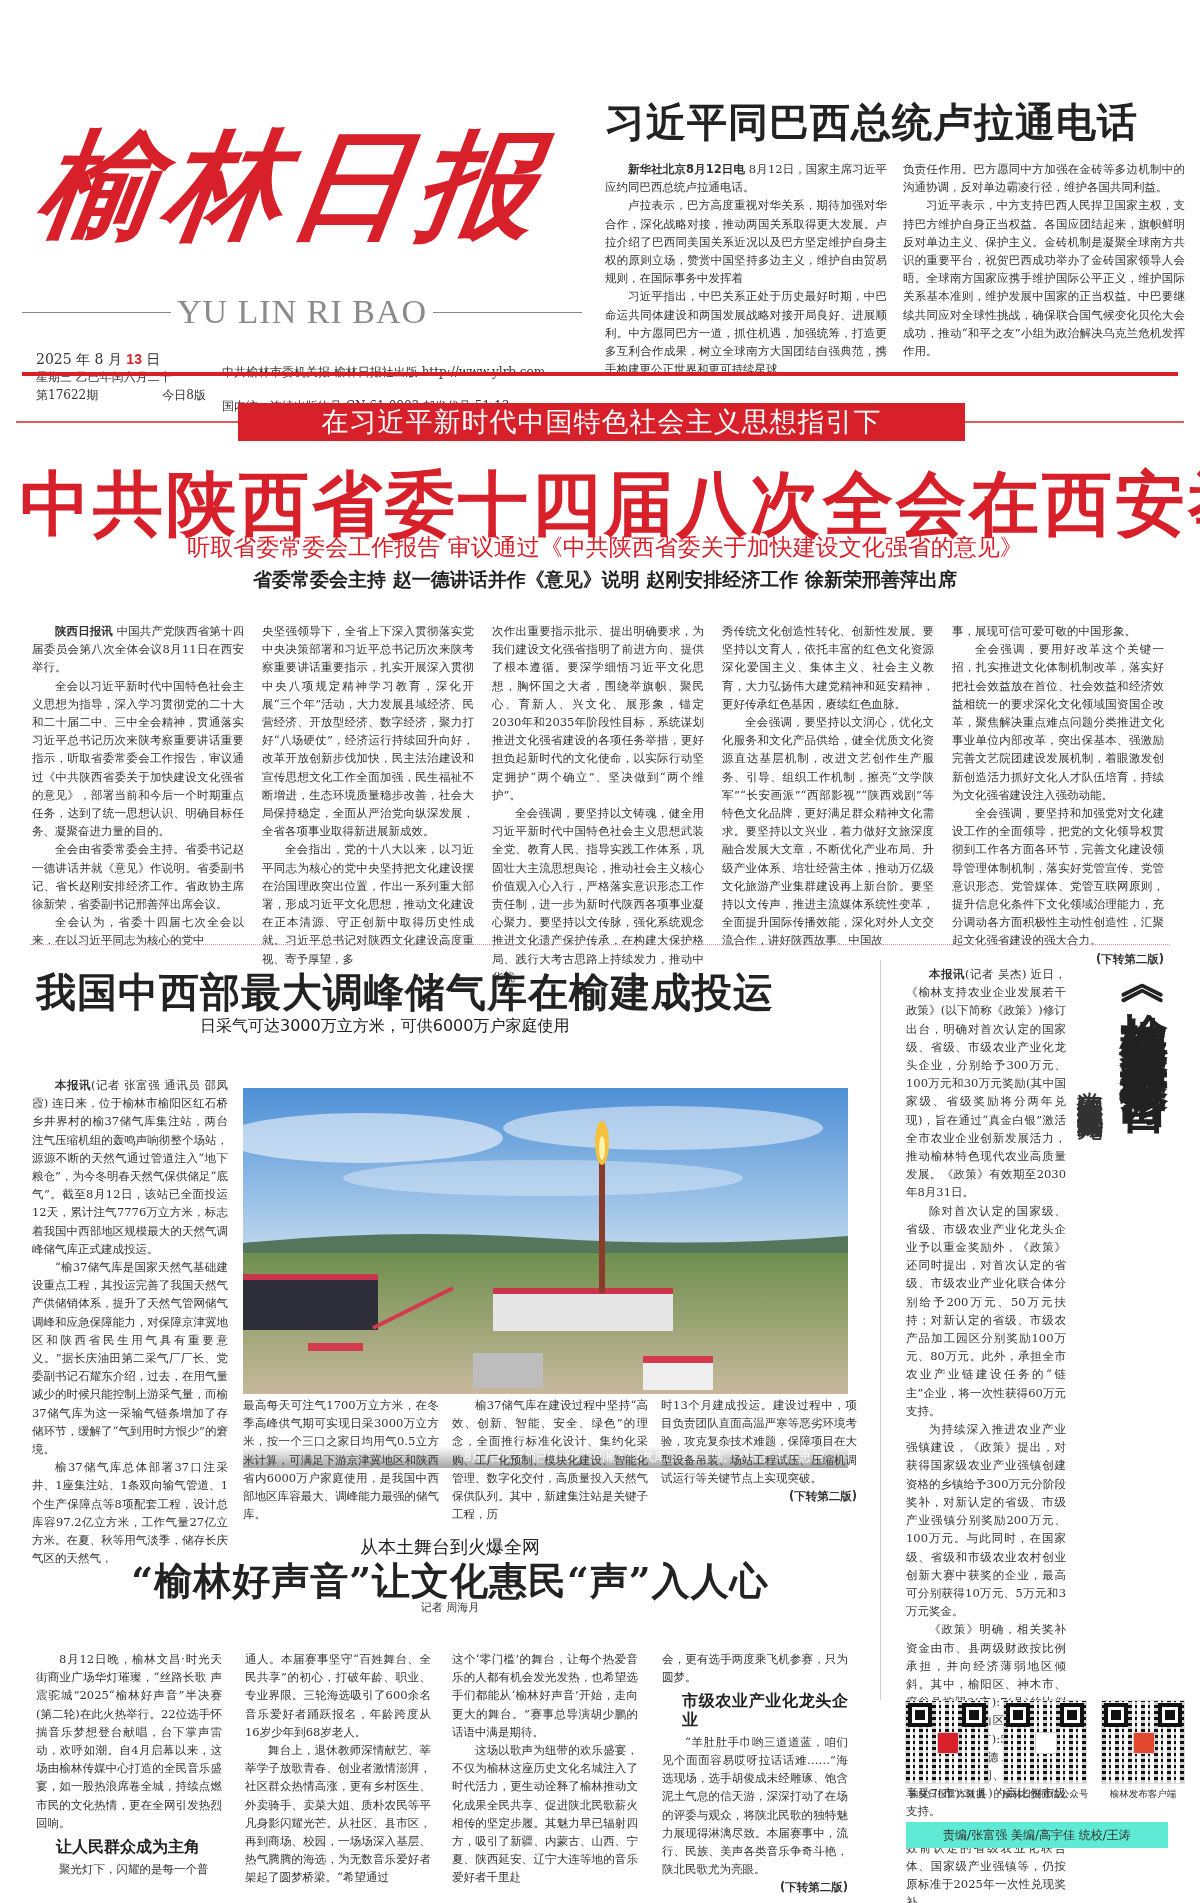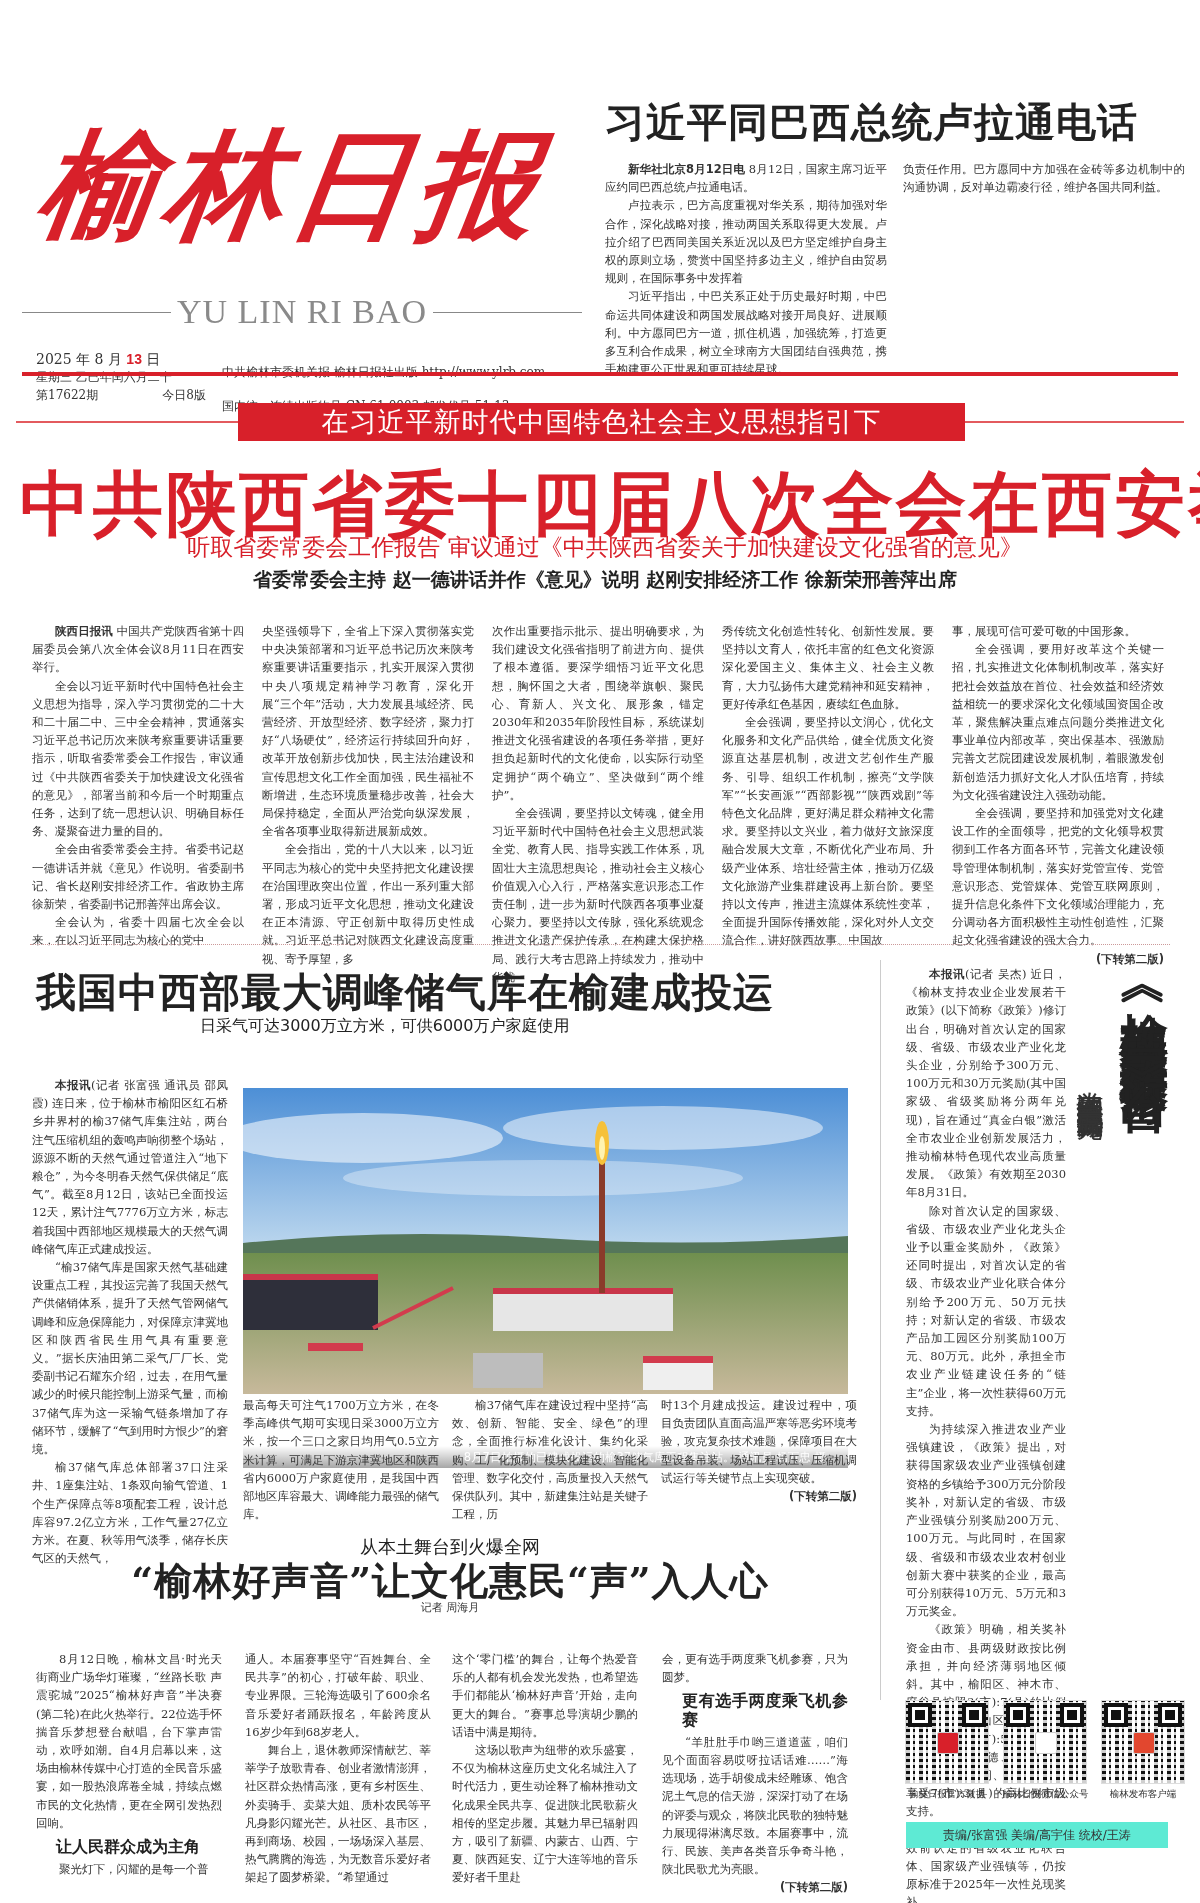--- a/index.html
+++ b/index.html
@@ -76,20 +76,21 @@
 </div>
 
 <div class="abs top-headline">习近平同巴西总统卢拉通电话</div>
 <div class="abs col" style="left:605px;top:160px;width:282px;">
     <p><b>新华社北京8月12日电</b><span>  8月12日，国家主席习近平应约同巴西总统卢拉通电话。</span></p>
     <p><span>卢拉表示，巴方高度重视对华关系，期待加强对华合作，深化战略对接，推动两国关系取得更大发展。卢拉介绍了巴西同美国关系近况以及巴方坚定维护自身主权的原则立场，赞赏中国坚持多边主义，维护自由贸易规则，在国际事务中发挥着</span></p>
     <p><span>习近平指出，中巴关系正处于历史最好时期，中巴命运共同体建设和两国发展战略对接开局良好、进展顺利。中方愿同巴方一道，抓住机遇，加强统筹，打造更多互利合作成果，树立全球南方大国团结自强典范，携手构建更公正世界和更可持续星球。</span></p>
   </div>
 <div class="abs col" style="left:903px;top:160px;width:282px;">
     <p style="text-indent: 0px;"><span>负责任作用。巴方愿同中方加强在金砖等多边机制中的沟通协调，反对单边霸凌行径，维护各国共同利益。</span></p>
+    <p><span>习近平表示，中方支持巴西人民捍卫国家主权，支持巴方维护自身正当权益。各国应团结起来，旗帜鲜明反对单边主义、保护主义。金砖机制是凝聚全球南方共识的重要平台，祝贺巴西成功举办了金砖国家领导人会晤。全球南方国家应携手维护国际公平正义，维护国际关系基本准则，维护发展中国家的正当权益。中巴要继续共同应对全球性挑战，确保联合国气候变化贝伦大会成功，推动“和平之友”小组为政治解决乌克兰危机发挥作用。</span></p>
   </div>
 
 <div class="abs redrule"></div>
 
 <div class="abs banner-row">
   <div class="bl" style="left:0;width:222px;"></div>
   <div class="banner">在习近平新时代中国特色社会主义思想指引下</div>
   <div class="bl" style="left:949px;width:219px;"></div>
 </div>
 <div class="abs main-head">中共陕西省委十四届八次全会在西安举行</div>
@@ -198,21 +199,21 @@
 <div class="abs col" style="left:245px;top:1650px;width:186px;">
     <p style="text-indent: 0px;"><span>通人。本届赛事坚守“百姓舞台、全民共享”的初心，打破年龄、职业、专业界限。三轮海选吸引了600余名音乐爱好者踊跃报名，年龄跨度从16岁少年到68岁老人。</span></p>
     <p><span>舞台上，退休教师深情献艺、莘莘学子放歌青春、创业者激情澎湃，社区群众热情高涨，更有乡村医生、外卖骑手、卖菜大姐、质朴农民等平凡身影闪耀光芒。从社区、县市区，再到商场、校园，一场场深入基层、热气腾腾的海选，为无数音乐爱好者架起了圆梦桥梁。“希望通过</span></p>
   </div>
 <div class="abs col" style="left:452px;top:1650px;width:186px;">
     <p style="text-indent: 0px;"><span>这个‘零门槛’的舞台，让每个热爱音乐的人都有机会发光发热，也希望选手们都能从‘榆林好声音’开始，走向更大的舞台。”赛事总导演胡少鹏的话语中满是期待。</span></p>
     <p><span>这场以歌声为纽带的欢乐盛宴，不仅为榆林这座历史文化名城注入了时代活力，更生动诠释了榆林推动文化成果全民共享、促进陕北民歌薪火相传的坚定步履。其魅力早已辐射四方，吸引了新疆、内蒙古、山西、宁夏、陕西延安、辽宁大连等地的音乐爱好者千里赴</span></p>
   </div>
 <div class="abs col" style="left:662px;top:1650px;width:186px;">
     <p style="text-indent: 0px;"><span>会，更有选手两度乘飞机参赛，只为圆梦。</span></p>
-    <div class="subhead">更有选手两度乘飞机参赛</div>
+    <div class="subhead">市级农业产业化龙头企业</div>
     <p><span>“羊肚肚手巾哟三道道蓝，咱们见个面面容易哎呀拉话话难……”海选现场，选手胡俊成未经雕琢、饱含泥土气息的信天游，深深打动了在场的评委与观众，将陕北民歌的独特魅力展现得淋漓尽致。本届赛事中，流行、民族、美声各类音乐争奇斗艳，陕北民歌尤为亮眼。</span><b style="display: block; text-align: right;">(下转第二版)</b></p>
   </div>
 
 <div class="abs qr-wrap">
   <div class="qr">
     <div class="code">
         <div class="mark" style="background: rgb(216, 32, 42); border: 1px solid rgb(204, 204, 204);"></div>
       </div>
     <div class="label">榆林日报官方微博</div>
   </div>

